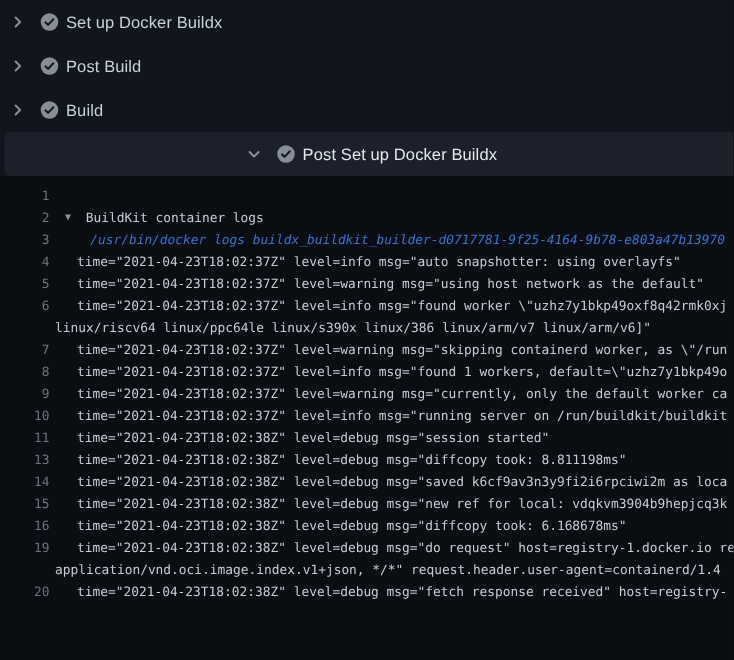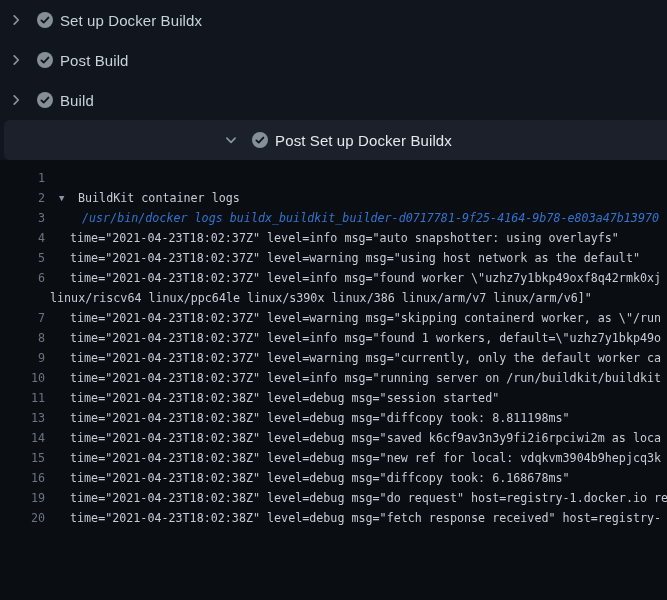--- a/index.html
+++ b/index.html
@@ -196,20 +196,25 @@
   </div>
 
 
 
   <div class="log-row t-content">
     <span class="num">19</span>
     
     <span class="txt">time="2021-04-23T18:02:38Z" level=debug msg="do request" host=registry-1.docker.io re</span>
   </div>
 
+  <div class="log-row t-wrap">
+    
+    
+    <span class="txt">application/vnd.oci.image.index.v1+json, */*" request.header.user-agent=containerd/1.4</span>
+  </div>
 
   <div class="log-row t-content">
     <span class="num">20</span>
     
     <span class="txt">time="2021-04-23T18:02:38Z" level=debug msg="fetch response received" host=registry-</span>
   </div>
 </div>
 </div>
 
 </body></html>

